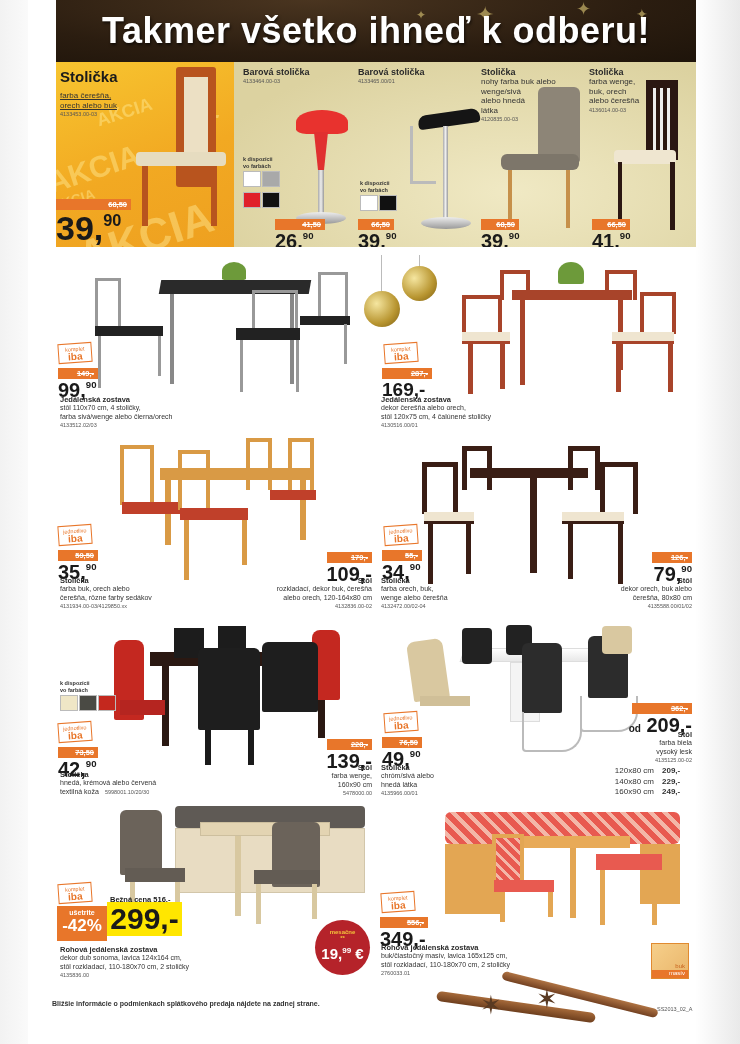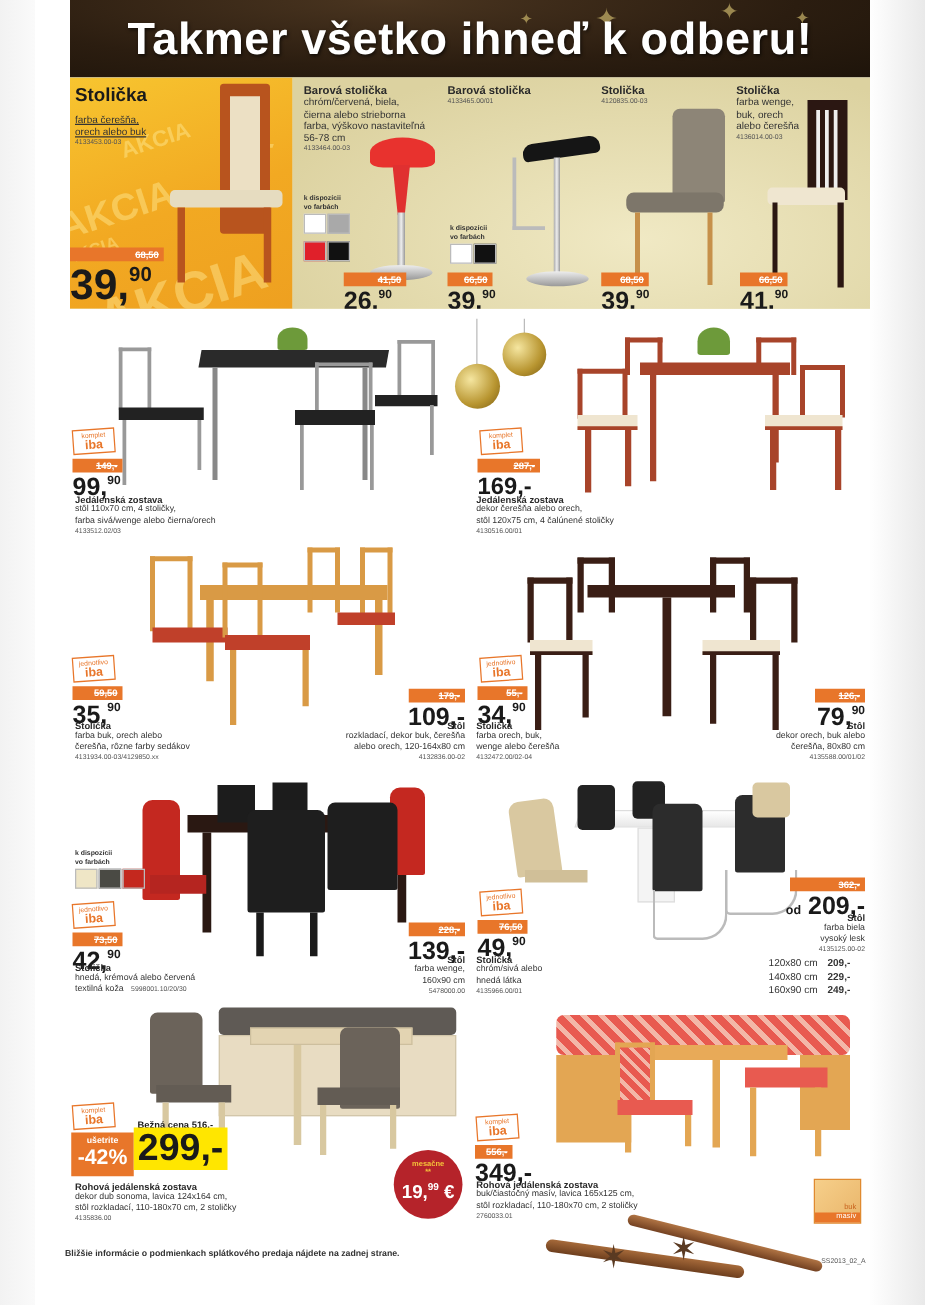--- a/index.html
+++ b/index.html
@@ -104,26 +104,20 @@
     <div class="shape" style="left:80px;top:90px;width:90px;height:14px;background:#e6dcc0;border-radius:4px;"></div>
     <div class="shape" style="left:86px;top:104px;width:6px;height:60px;background:#b8541e;"></div>
     <div class="shape" style="left:155px;top:104px;width:6px;height:60px;background:#b8541e;"></div>
     <div class="abs" style="left:0;top:131px;">
       <div class="oldbar" style="width:75px;">68,50</div>
       <div class="price" style="font-size:34px;margin-top:0;"><span>39,</span><sup>90</sup></div>
     </div>
 
     <div class="abs" style="left:187px;top:5px;width:110px;">
       <div class="ptitle">Barová stolička</div>
-      <div class="pdesc">
-        <div>chróm/červená, biela,</div>
-        <div>čierna alebo strieborna</div>
-        <div>farba, výškovo nastaviteľná</div>
-        <div>56-78 cm</div>
-      </div>
       <div class="pcode">4133464.00-03</div>
     </div>
     <div class="shape" style="left:240px;top:48px;width:52px;height:24px;background:#e8322e;border-radius:50% 50% 20% 20%;"></div>
     <div class="shape" style="left:258px;top:70px;width:14px;height:40px;background:#e03030;clip-path:polygon(0 0,100% 0,70% 100%,30% 100%);"></div>
     <div class="shape" style="left:262px;top:108px;width:6px;height:45px;background:linear-gradient(90deg,#aaa,#eee,#999);"></div>
     <div class="shape" style="left:240px;top:150px;width:50px;height:12px;border-radius:50%;background:linear-gradient(#eee,#999);"></div>
     <div class="abs" style="left:187px;top:94px;">
       <div class="disp">
           <div>k dispozícii</div>
           <div>vo farbách</div>
@@ -154,20 +148,26 @@
         <span class="swatch" style="background:#fff;"></span><span class="swatch" style="background:#111;"></span>
       </div>
     </div>
     <div class="abs" style="left:302px;top:151px;">
       <div class="oldbar" style="width:36px;">66,50</div>
       <div class="price" style="font-size:20px;"><span>39,</span><sup>90</sup></div>
     </div>
 
     <div class="abs" style="left:425px;top:5px;width:95px;">
       <div class="ptitle">Stolička</div>
+      <div class="pdesc">
+        <div>nohy farba buk alebo</div>
+        <div>wenge/sivá</div>
+        <div>alebo hnedá</div>
+        <div>látka</div>
+      </div>
       <div class="pcode">4120835.00-03</div>
     </div>
     <div class="shape" style="left:482px;top:25px;width:42px;height:75px;background:#8d8577;border-radius:6px 6px 2px 2px;"></div>
     <div class="shape" style="left:445px;top:92px;width:78px;height:16px;background:#7d766a;border-radius:6px;"></div>
     <div class="shape" style="left:452px;top:108px;width:4px;height:50px;background:#c6904a;"></div>
     <div class="shape" style="left:510px;top:108px;width:4px;height:58px;background:#c6904a;"></div>
     <div class="abs" style="left:425px;top:151px;">
       <div class="oldbar" style="width:38px;">68,50</div>
       <div class="price" style="font-size:20px;"><span>39,</span><sup>90</sup></div>
     </div>
@@ -501,21 +501,21 @@
   <div class="shape" style="left:548px;top:892px;width:5px;height:25px;background:#e3a653;"></div>
   <div class="shape" style="left:596px;top:854px;width:66px;height:16px;background:#e85a50;"></div>
   <div class="shape" style="left:600px;top:870px;width:5px;height:55px;background:#e3a653;"></div>
   <div class="shape" style="left:652px;top:870px;width:5px;height:55px;background:#e3a653;"></div>
 
   <div class="badge" style="left:381px;top:892px;">
       <span class="s">komplet</span>
       <span class="b">iba</span>
     </div>
   <div class="abs" style="left:380px;top:911px;">
-    <div class="oldbar" style="width:30px;">556,-</div>
+    <div class="oldbar" style="width:48px;">556,-</div>
     <div class="price" style="font-size:20px;">349,-</div>
   </div>
   <div class="abs" style="left:381px;top:943px;width:200px;">
     <div class="ptitle" style="font-size:7.5px;">Rohová jedálenská zostava</div>
     <div class="pdesc" style="font-size:7px;line-height:8.5px;">
       <div>buk/čiastočný masív, lavica 165x125 cm,</div>
       <div>stôl rozkladací, 110-180x70 cm, 2 stoličky</div>
     </div>
     <div class="pcode">2760033.01</div>
   </div>

